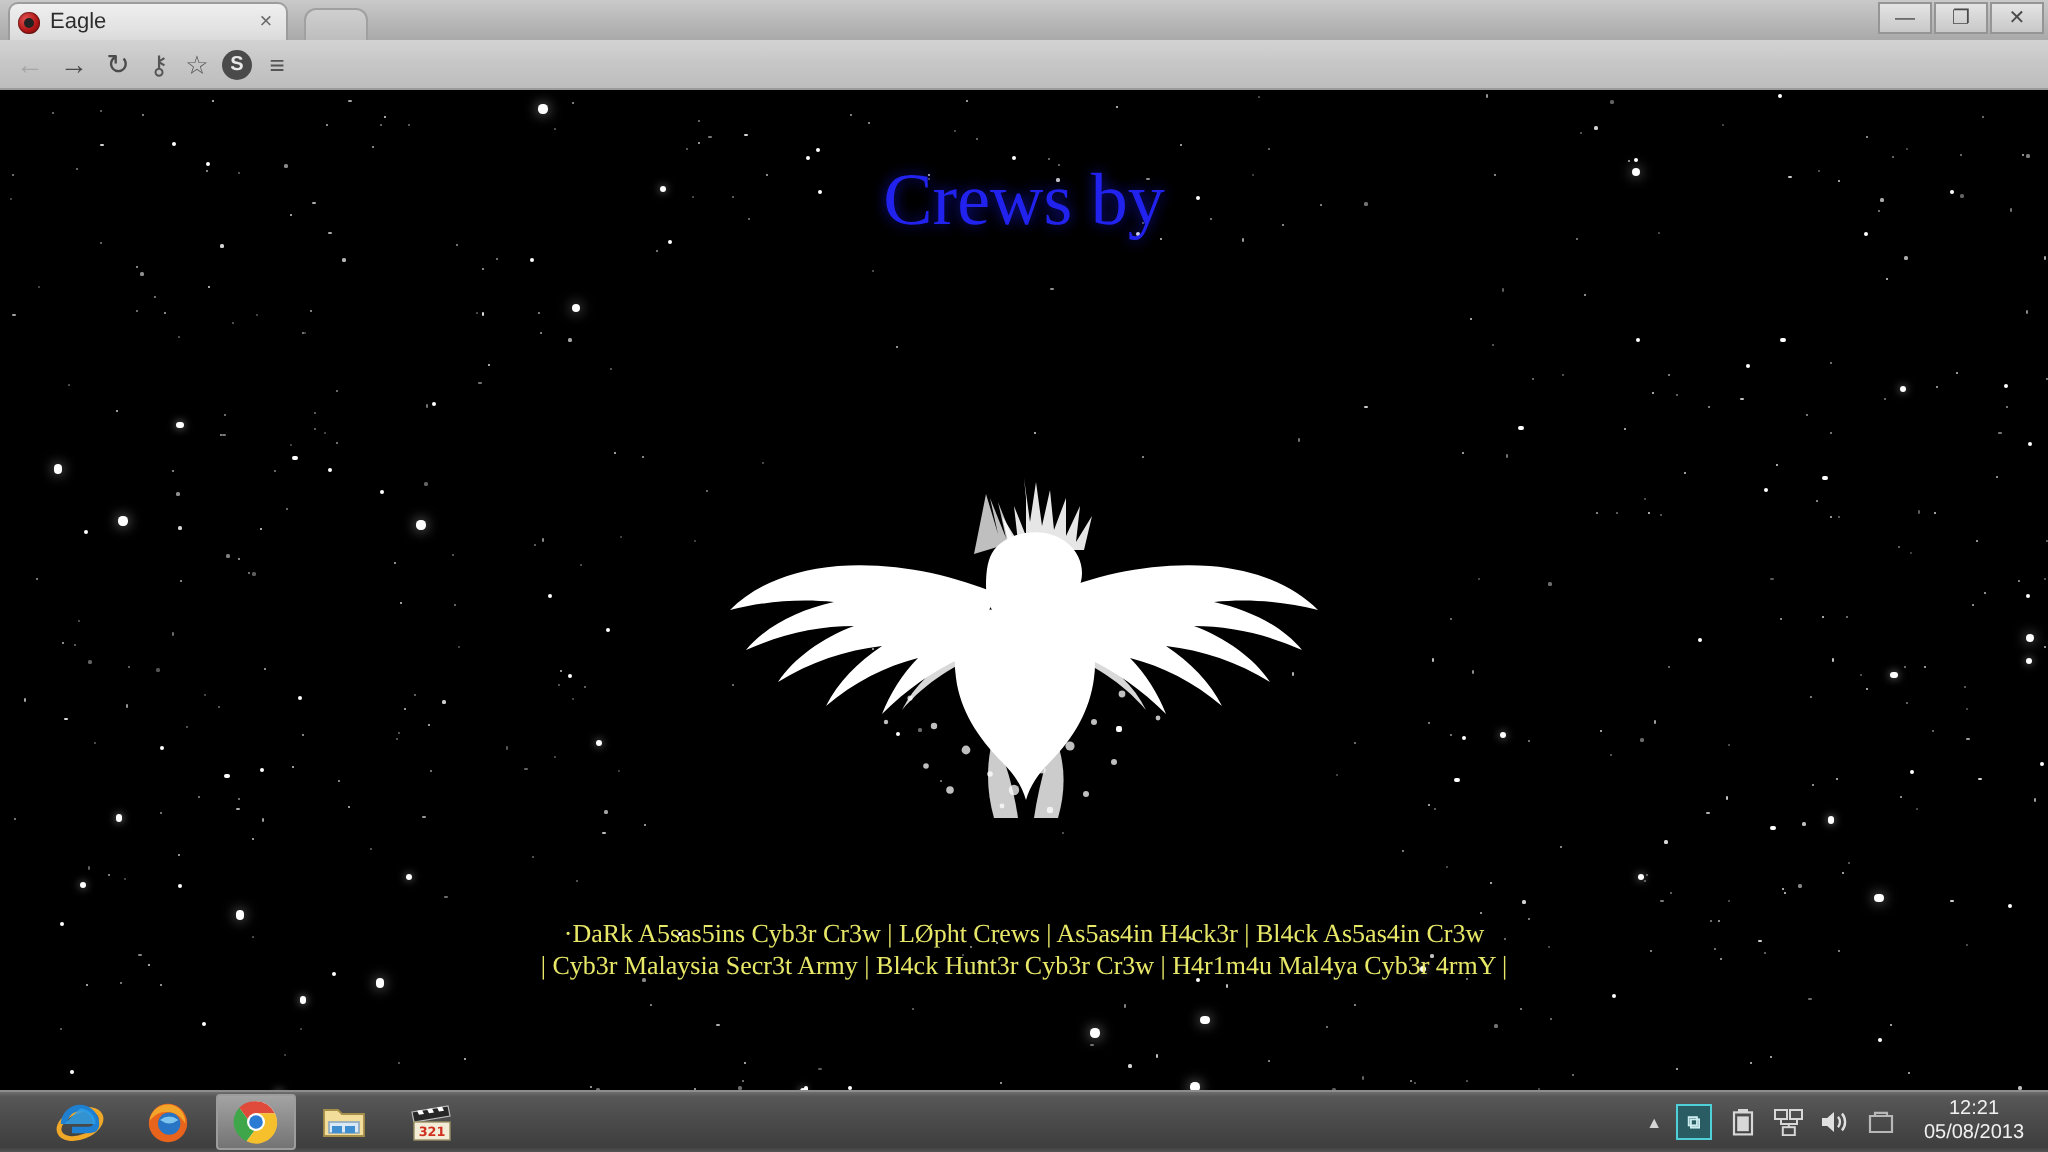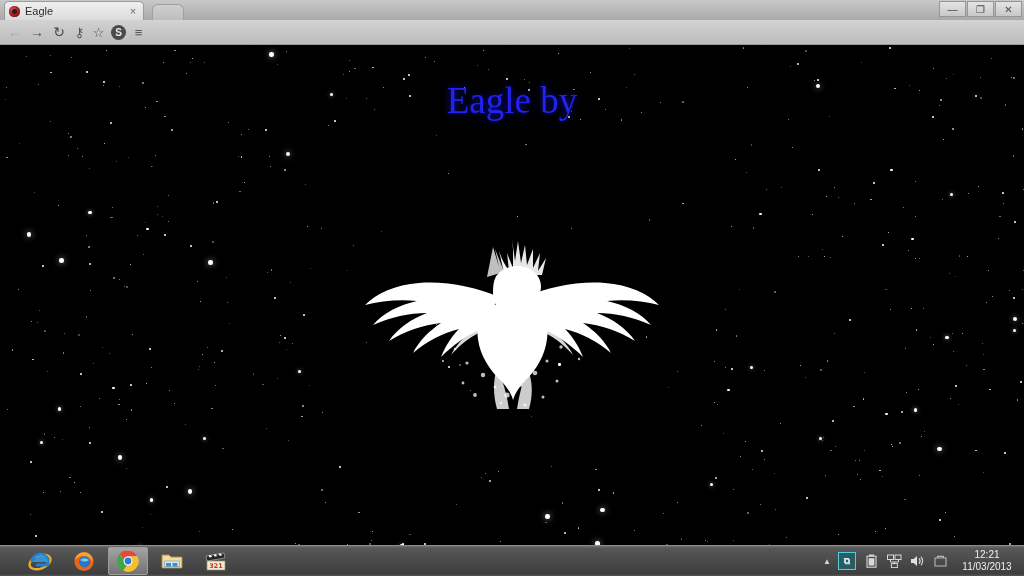--- a/index.html
+++ b/index.html
@@ -814,21 +814,21 @@
         <div class="star" style="left: 1021.8px; top: 83.2px; width: 1.5px; height: 1.5px; opacity: 0.66;"></div>
         <div class="star" style="left: 785.9px; top: 491.5px; width: 1px; height: 1px; opacity: 0.55;"></div>
         <div class="star" style="left: 448.1px; top: 127.7px; width: 1px; height: 1px; opacity: 0.75;"></div>
         <div class="star" style="left: 277.4px; top: 333.3px; width: 1px; height: 1px; opacity: 0.38;"></div>
         <div class="star" style="left: 725.4px; top: 321.9px; width: 1px; height: 1px; opacity: 0.59;"></div>
         <div class="star" style="left: 781px; top: 142.3px; width: 1px; height: 1px; opacity: 0.41;"></div>
         <div class="star" style="left: 989.4px; top: 343.7px; width: 1.5px; height: 1.5px; opacity: 0.82;"></div>
       </div>
 
     <div class="headline">
-      <div><span class="hl-blue">Eagle by</span></div>
+      <div><span class="hl-blue">Crews by</span></div>
     </div>
 
     <div class="eagle-wrap">
       <svg class="eagle-svg" viewBox="0 0 330 175" preserveAspectRatio="xMidYMid meet">
         <g fill="#ffffff">
 
           <path d="M152 62 C128 52 100 46 72 48 C48 50 30 58 18 70 C34 66 52 64 70 66 C52 70 36 78 26 90
                    C44 82 62 78 80 78 C64 84 50 94 42 106 C58 96 76 90 94 88 C82 96 72 106 66 118
                    C80 106 96 98 112 94 C104 102 98 112 94 122 C106 110 120 100 134 94 Z"></path>
           <path d="M150 70 C126 66 104 66 84 72 C100 72 116 76 130 82 C112 82 96 88 84 98
@@ -881,20 +881,24 @@
             <circle cx="246" cy="102" r="1.1"></circle>
           <circle cx="140" cy="104" r="1.8"></circle>
             <circle cx="192" cy="100" r="1.7"></circle>
           <circle cx="160" cy="112" r="2.4"></circle>
             <circle cx="172" cy="124" r="2.0"></circle>
         </g>
       </svg>
     </div>
 
 
+    <div class="greetz-list">
+      <div>·DaRk A5sas5ins Cyb3r Cr3w | LØpht Crews | As5as4in H4ck3r | Bl4ck As5as4in Cr3w</div>
+      <div>| Cyb3r Malaysia Secr3t Army | Bl4ck Hunt3r Cyb3r Cr3w | H4r1m4u Mal4ya Cyb3r 4rmY |</div>
+    </div>
   </div>
 
   <div class="taskbar">
     <div class="tb-apps">
 
       <div class="tb-app">
         <svg class="ico" viewBox="0 0 24 24">
           <ellipse cx="12" cy="13" rx="11" ry="6.5" fill="none" stroke="#f0a828" stroke-width="2.4" transform="rotate(-22 12 13)"></ellipse>
           <path d="M4 13 a8 8 0 1 1 16 0 q0 3-4 3 h-8" fill="none" stroke="#1f7fd0" stroke-width="3.2"></path>
           <path d="M12 5.2 a7.8 7.8 0 0 1 7.8 7.8 h-15.6" fill="#2f9fe8" opacity="0.85"></path>
@@ -970,17 +974,17 @@
         </svg>
       </div>
       <div class="tray-ico">
         <svg width="15" height="14" viewBox="0 0 15 14">
           <path d="M2 4 h11 v8 H2 Z" fill="none" stroke="#b8b8b8" stroke-width="1.1"></path>
           <path d="M4.5 4 v-1.6 h6 V4" fill="none" stroke="#b8b8b8" stroke-width="1.1"></path>
         </svg>
       </div>
       <div class="clock">
         <div>12:21</div>
-        <div>11/03/2013</div>
+        <div>05/08/2013</div>
       </div>
     </div>
   </div>
 </div>
 
 </body></html>

